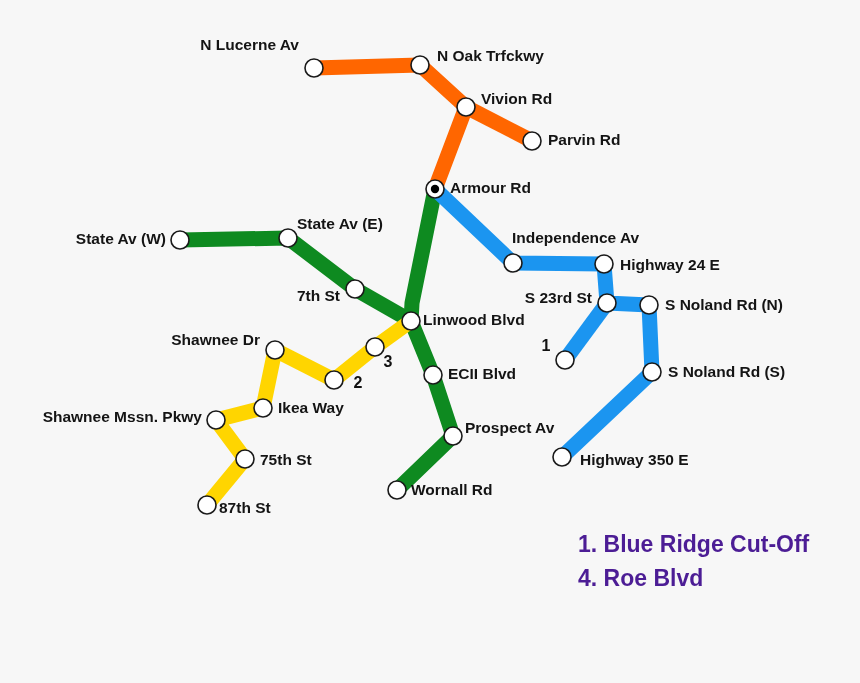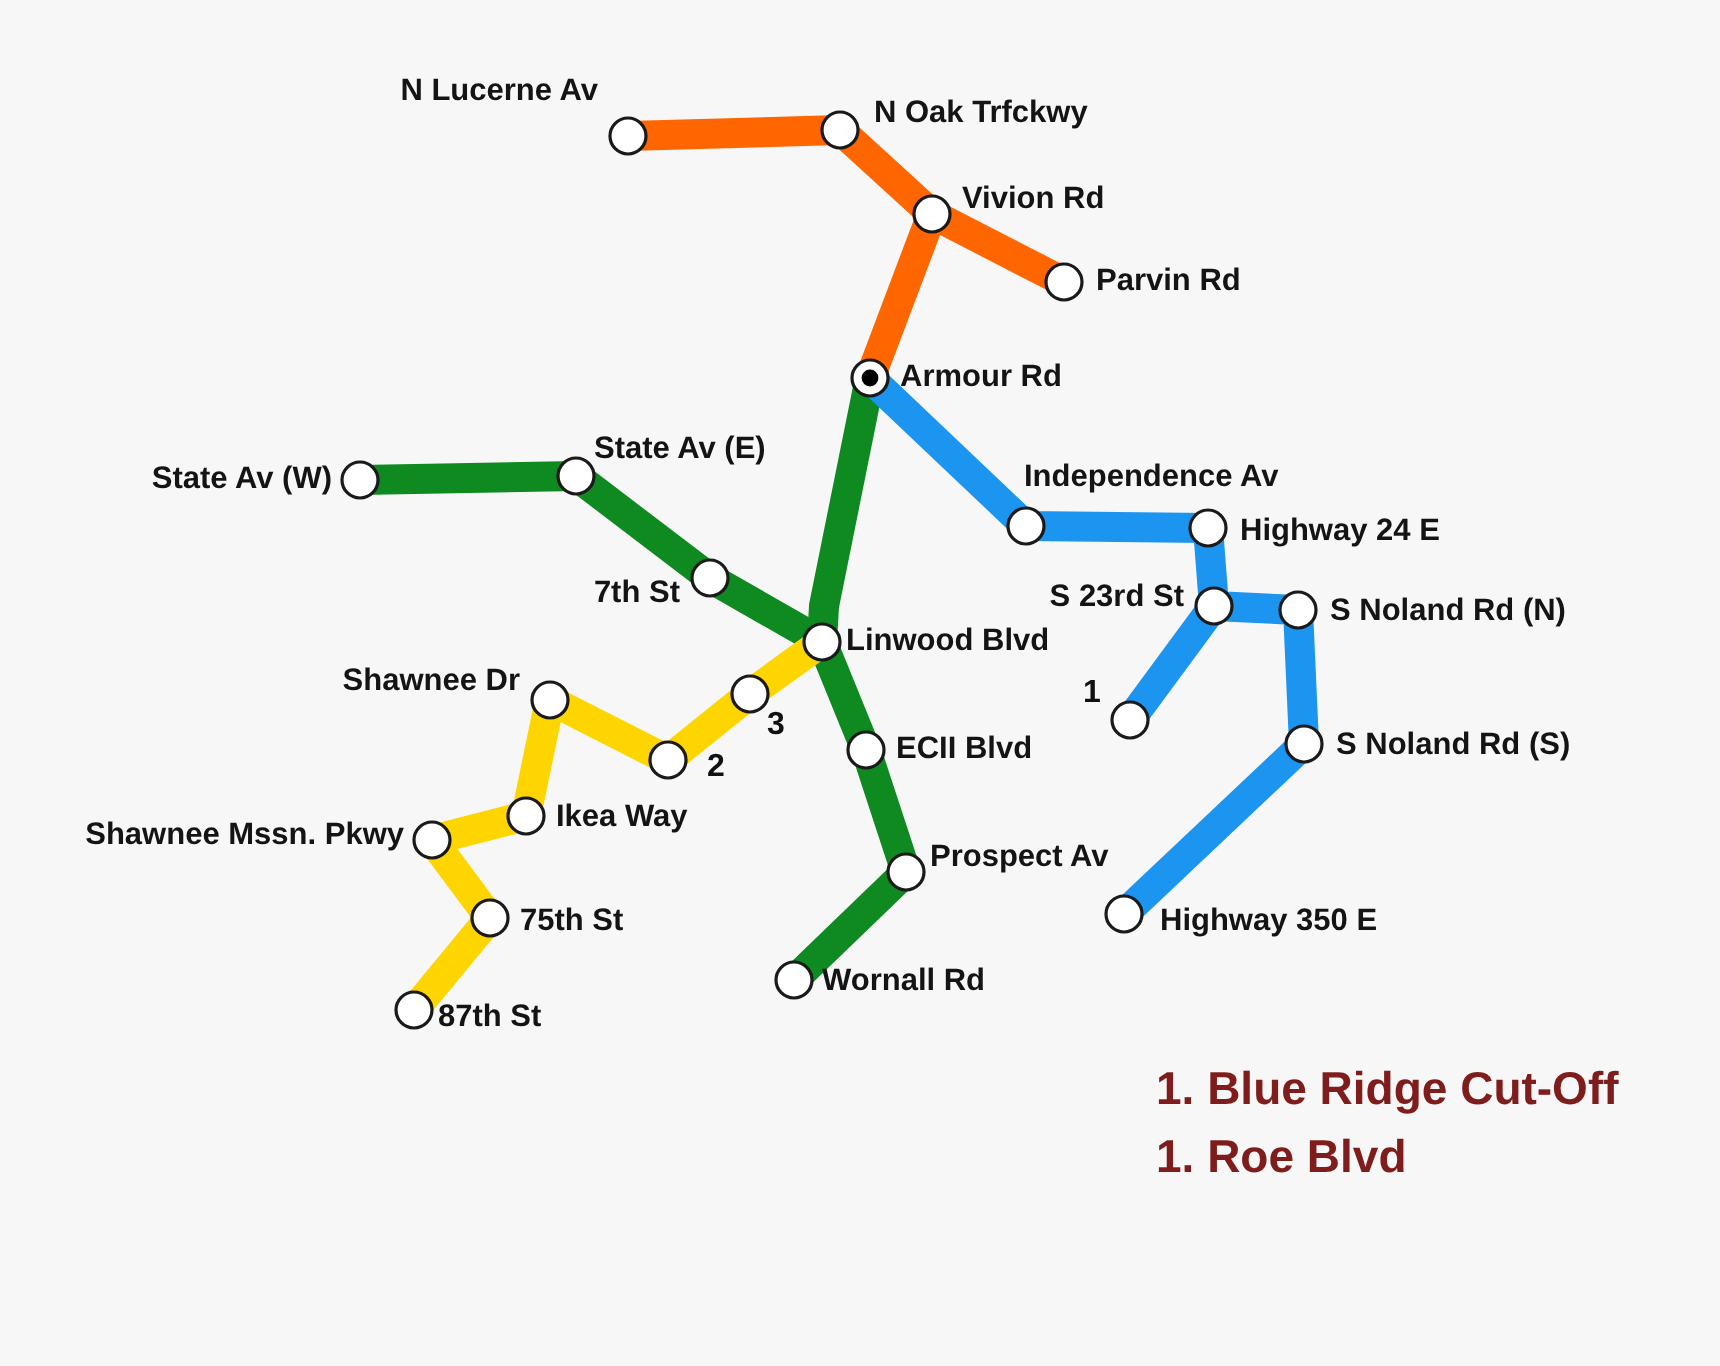--- a/index.html
+++ b/index.html
@@ -65,21 +65,21 @@
   #legend {
     position: absolute;
     left: 578px;
     top: 527px;
     width: 275px;
   }
   .legend-row {
     font-family: "Liberation Sans", sans-serif;
     font-weight: bold;
     font-size: 23px;
-    color: #7f1d1d;
+    color: #4c1d95;
     line-height: 34px;
     white-space: nowrap;
   }
 </style>
 </head>
 <body>
 
 <div id="map-root">
 
   <svg id="route-diagram" viewBox="0 0 860 683">
@@ -207,16 +207,16 @@
         <g>
           <circle class="station-dot-outer" cx="207" cy="505" r="9"></circle>
           <text class="station-label anchor-start" x="219" y="509">87th St</text>
         </g>
       </g>
 
   </svg>
 
   <div id="legend">
     <div class="legend-row">1. Blue Ridge Cut-Off</div>
-    <div class="legend-row">1. Roe Blvd</div>
+    <div class="legend-row">4. Roe Blvd</div>
   </div>
 
 </div>
 
 </body></html>

